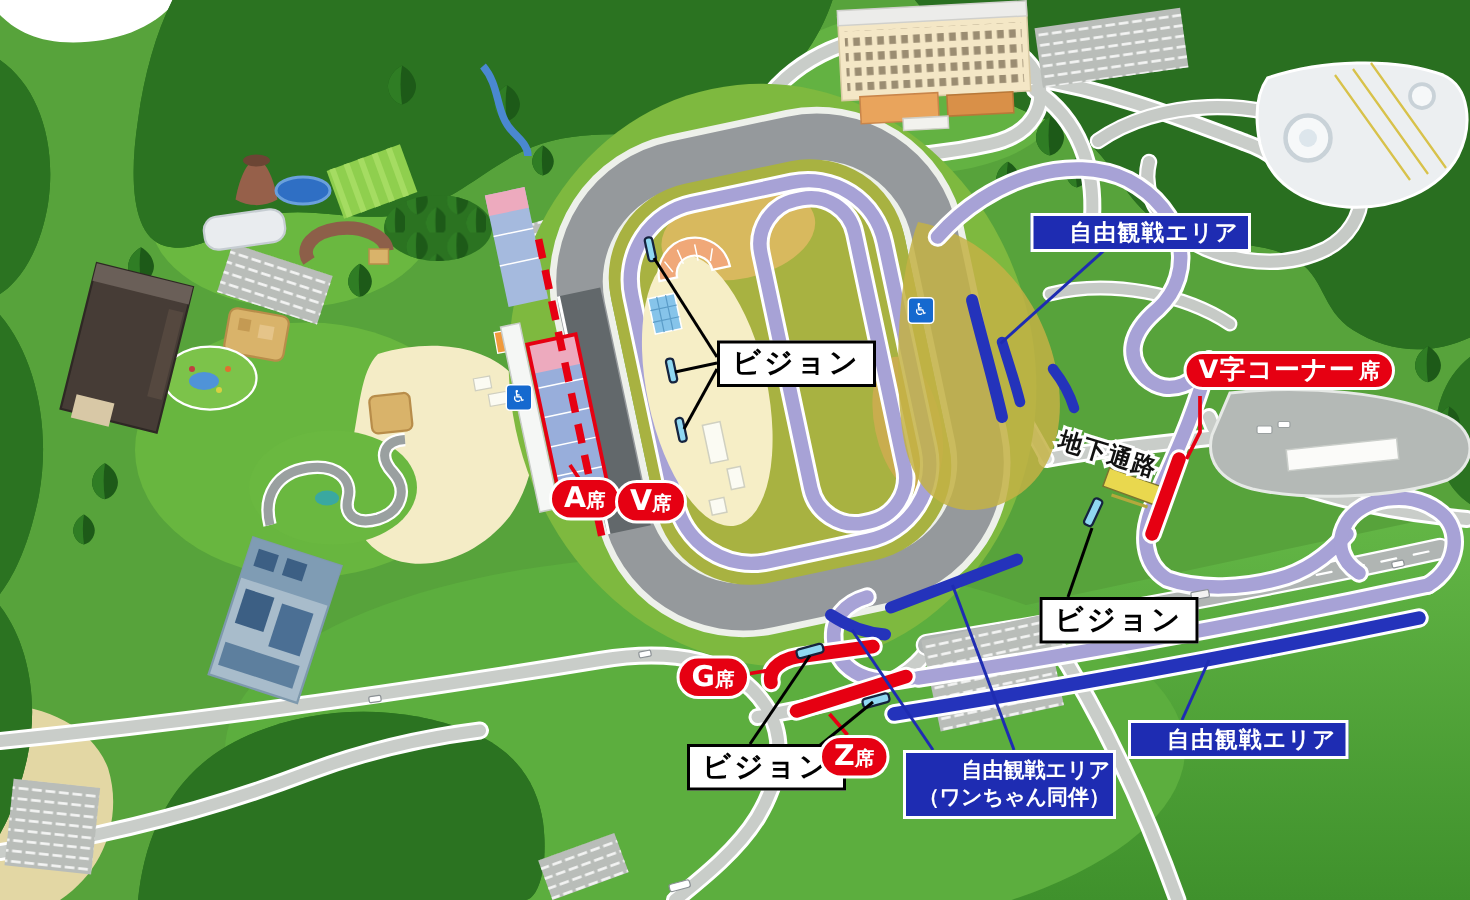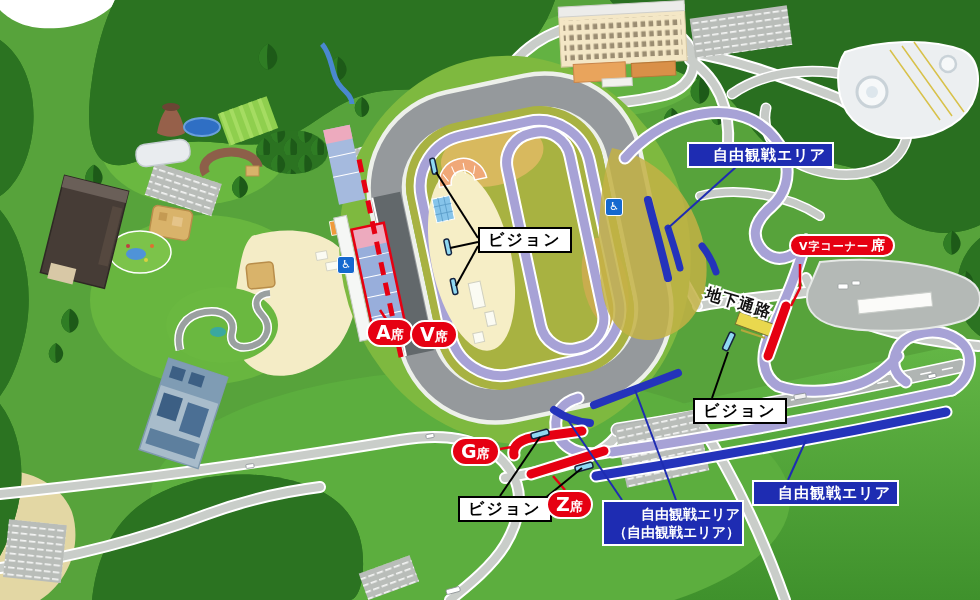--- a/index.html
+++ b/index.html
@@ -5,26 +5,26 @@
   html,body{margin:0;padding:0;background:#222;}
   .stage{position:relative;width:980px;height:600px;overflow:hidden;background:#57a33b;
          font-family:"DejaVu Sans","Liberation Sans",sans-serif;}
   .stage svg{position:absolute;left:0;top:0;}
   .lbl{position:absolute;box-sizing:border-box;white-space:nowrap;}
   .lbl-blue{background:#1e2cb2;color:#fff;border:2px solid #fff;font-weight:bold;
             font-size:15px;text-align:right;line-height:1.35;letter-spacing:1px;
             padding:1px 6px;}
   .lbl-blue.two{white-space:normal;font-size:14px;line-height:1.3;padding:3px 2px;letter-spacing:0;}
   .lbl-vision{background:#fff;color:#000;border:2px solid #000;font-weight:bold;
-              font-size:16px;letter-spacing:2px;padding:0px 8px;line-height:1.4;}
+              font-size:19px;letter-spacing:2px;padding:0px 8px;line-height:1.4;}
   .pill{background:#e60012;color:#fff;border:2px solid #fff;border-radius:18px;
         font-weight:bold;display:inline-flex;align-items:baseline;padding:1px 8px;line-height:1.2;}
   .pill .big{font-size:19px;}
   .pill .suf{font-size:13px;}
-  .pill-wide .big{font-size:11px;letter-spacing:1px;}
+  .pill-wide .big{font-size:17px;letter-spacing:1px;}
   .pill-wide .suf{font-size:14px;margin-left:2px;}
   .wheel{position:absolute;width:16px;height:16px;background:#1569cf;border-radius:3px;
          color:#fff;font-size:11px;line-height:16px;text-align:center;border:1px solid #fff;}
 </style>
 </head>
 <body>
 
 <div class="stage">
 <svg width="980" height="600" viewBox="0 0 980 600">
   <defs>
@@ -401,19 +401,19 @@
     </div>
 <div class="lbl pill" style="left:451px;top:437px;">
       <span class="big">G</span>
       <span class="suf">席</span>
     </div>
 <div class="lbl pill" style="left:546px;top:490px;">
       <span class="big">Z</span>
       <span class="suf">席</span>
     </div>
 
-<div class="lbl lbl-blue two" style="left:602px;top:500px;width:142px;"><span>自由観戦エリア</span><br><span>（自由観戦エリア）</span></div>
+<div class="lbl lbl-blue two" style="left:602px;top:500px;width:142px;"><span>自由観戦エリア</span><br><span>（ワンちゃん同伴）</span></div>
 
 <div class="lbl lbl-blue" style="left:752px;top:480px;width:147px;">自由観戦エリア</div>
 
 <span class="wheel" style="left:337px;top:256px;">♿</span>
 <span class="wheel" style="left:605px;top:198px;">♿</span>
 </div>
 
 </body></html>

